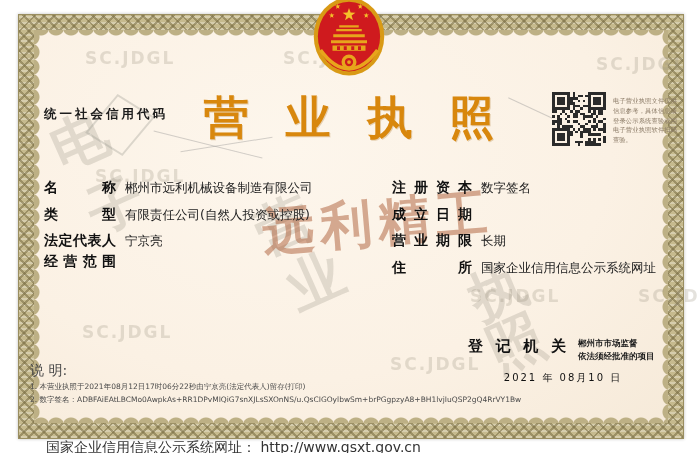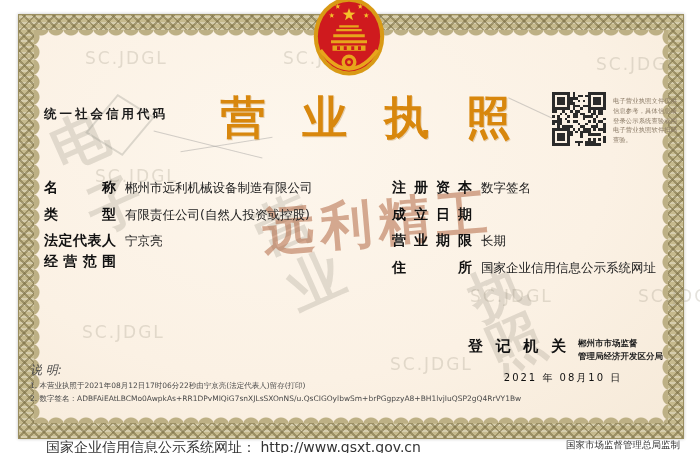--- a/index.html
+++ b/index.html
@@ -22,38 +22,38 @@
   .sc-bottom{bottom:0;left:0;right:0;height:8px;
           background-image:radial-gradient(circle at 7px 11px,#bdb085 8px,rgba(0,0,0,0) 9px);
           background-size:15px 8px;background-repeat:repeat-x;}
   .sc-left{left:0;top:0;bottom:0;width:8px;
           background-image:radial-gradient(circle at -3px 7px,#bdb085 8px,rgba(0,0,0,0) 9px);
           background-size:8px 15px;background-repeat:repeat-y;}
   .sc-right{right:0;top:0;bottom:0;width:8px;
           background-image:radial-gradient(circle at 11px 7px,#bdb085 8px,rgba(0,0,0,0) 9px);
           background-size:8px 15px;background-repeat:repeat-y;}
   
-  .wm-bg{position:absolute;font-size:17px;font-weight:normal;letter-spacing:2px;
+  .wm-bg{position:absolute;font-size:17px;font-weight:bold;letter-spacing:2px;
          color:rgba(158,150,134,.28);user-select:none;}
   .wm-char{position:absolute;font-size:56px;font-weight:bold;color:rgba(120,114,102,.20);
            transform:rotate(-24deg);user-select:none;font-family:"DejaVu Serif","Liberation Serif",serif;}
   .wm-company{position:absolute;left:262px;top:188px;font-size:52px;font-weight:bold;
            letter-spacing:6px;color:rgba(172,92,54,.50);transform:rotate(-5deg);
            font-family:"DejaVu Serif","Liberation Serif",serif;white-space:nowrap;}
   .crease{position:absolute;height:1px;background:rgba(140,140,140,.38);}
   .tilted-box{position:absolute;left:98px;top:100px;width:40px;height:46px;
            border:2px solid rgba(150,148,140,.32);transform:rotate(32deg) skewX(-8deg);}
   
   .emblem{position:absolute;left:311px;top:-4px;width:76px;height:84px;}
   
   .credit-label{position:absolute;left:44px;top:106px;font-size:12.5px;font-weight:bold;
                 letter-spacing:3px;color:#1c1c1c;white-space:nowrap;}
   .credit-code{position:absolute;left:42px;top:124px;font-size:11px;letter-spacing:1px;
                 color:#3e3e3e;font-family:"DejaVu Sans Mono","Liberation Mono",monospace;}
-  .title{position:absolute;left:150px;top:88px;width:398px;text-align:right;
+  .title{position:absolute;left:150px;top:88px;width:398px;text-align:center;
          font-size:45px;font-weight:bold;color:#d8870d;letter-spacing:.82em;text-indent:.82em;
          font-family:"DejaVu Serif","Liberation Serif",serif;white-space:nowrap;
          text-shadow:1px 1px 0 rgba(160,95,5,.25);}
   .qr{position:absolute;left:552px;top:92px;width:54px;height:54px;background:#fbf1e4;
       display:grid;grid-template-columns:repeat(21,1fr);grid-template-rows:repeat(21,1fr);}
   .qd{background:#2b2b2b;}
   .qr-note{position:absolute;left:613px;top:96px;width:64px;font-size:6.3px;line-height:1.55;
       color:#8a7a66;text-align:justify;}
   
   .row{position:absolute;display:flex;align-items:flex-start;}
@@ -65,21 +65,21 @@
   .col-l{left:44px;} .col-l .lbl{width:72px;margin-right:9px;}
   .col-r{left:392px;} .col-r .lbl{width:80px;margin-right:9px;}
   
   .registry{position:absolute;left:468px;top:337px;display:flex;align-items:flex-start;}
   .registry .lbl{width:98px;font-size:15px;margin-right:12px;}
   .authority{font-size:8.5px;line-height:1.5;color:#1d1d1d;font-weight:bold;width:100px;font-family:Liberation Serif, serif;}
   .issue-date{position:absolute;left:468px;top:371px;width:190px;text-align:center;
       font-size:10px;letter-spacing:2px;color:#111;white-space:nowrap;}
   
   .notes{position:absolute;left:30px;top:362px;width:445px;color:#4a4a4a;}
-  .notes .nt{font-size:12px;margin-bottom:2px;font-style:italic;}
+  .notes .nt{font-size:14px;margin-bottom:2px;}
   .notes .n1{font-size:7.5px;margin-bottom:3px;white-space:nowrap;}
   .notes .n2{font-size:7.5px;white-space:nowrap;}
   
   .footer-left{position:absolute;left:22px;top:439px;font-size:14px;color:#333;margin-left:24px;}
   .footer-right{position:absolute;right:20px;top:439px;font-size:9.5px;color:#333;text-align:right;}
 </style>
 </head>
 <body>
 
 <div class="stage">
@@ -663,27 +663,26 @@
 
   <div class="registry">
     <span class="lbl">
         <span>登</span>
         <span>记</span>
         <span>机</span>
         <span>关</span>
       </span>
     <span class="authority">
       <span>郴州市市场监督</span><br>
-      <span>管理局经济开发区分局</span>
+      <span>依法须经批准的项目</span>
     </span>
   </div>
   <div class="issue-date">2021 年 08月10 日</div>
 
   <div class="notes">
     <div class="nt">说 明:</div>
     <div class="n1">1. 本营业执照于2021年08月12日17时06分22秒由宁京亮(法定代表人)留存(打印)</div>
     <div class="n2">2. 数字签名：ADBFAiEAtLBCMo0AwpkAs+RR1DPvMIQiG7snXJLsSXOnNS/u.QsCIGOylbwSm+brPGgpzyA8+BH1lvjIuQSP2gQ4RrVY1Bw</div>
   </div>
 
   <div class="footer-left">国家企业信用信息公示系统网址： http://www.gsxt.gov.cn</div>
-  <div class="footer-right">国家市场监督管理总局监制</div>
 
 </div>
 
 </body></html>

